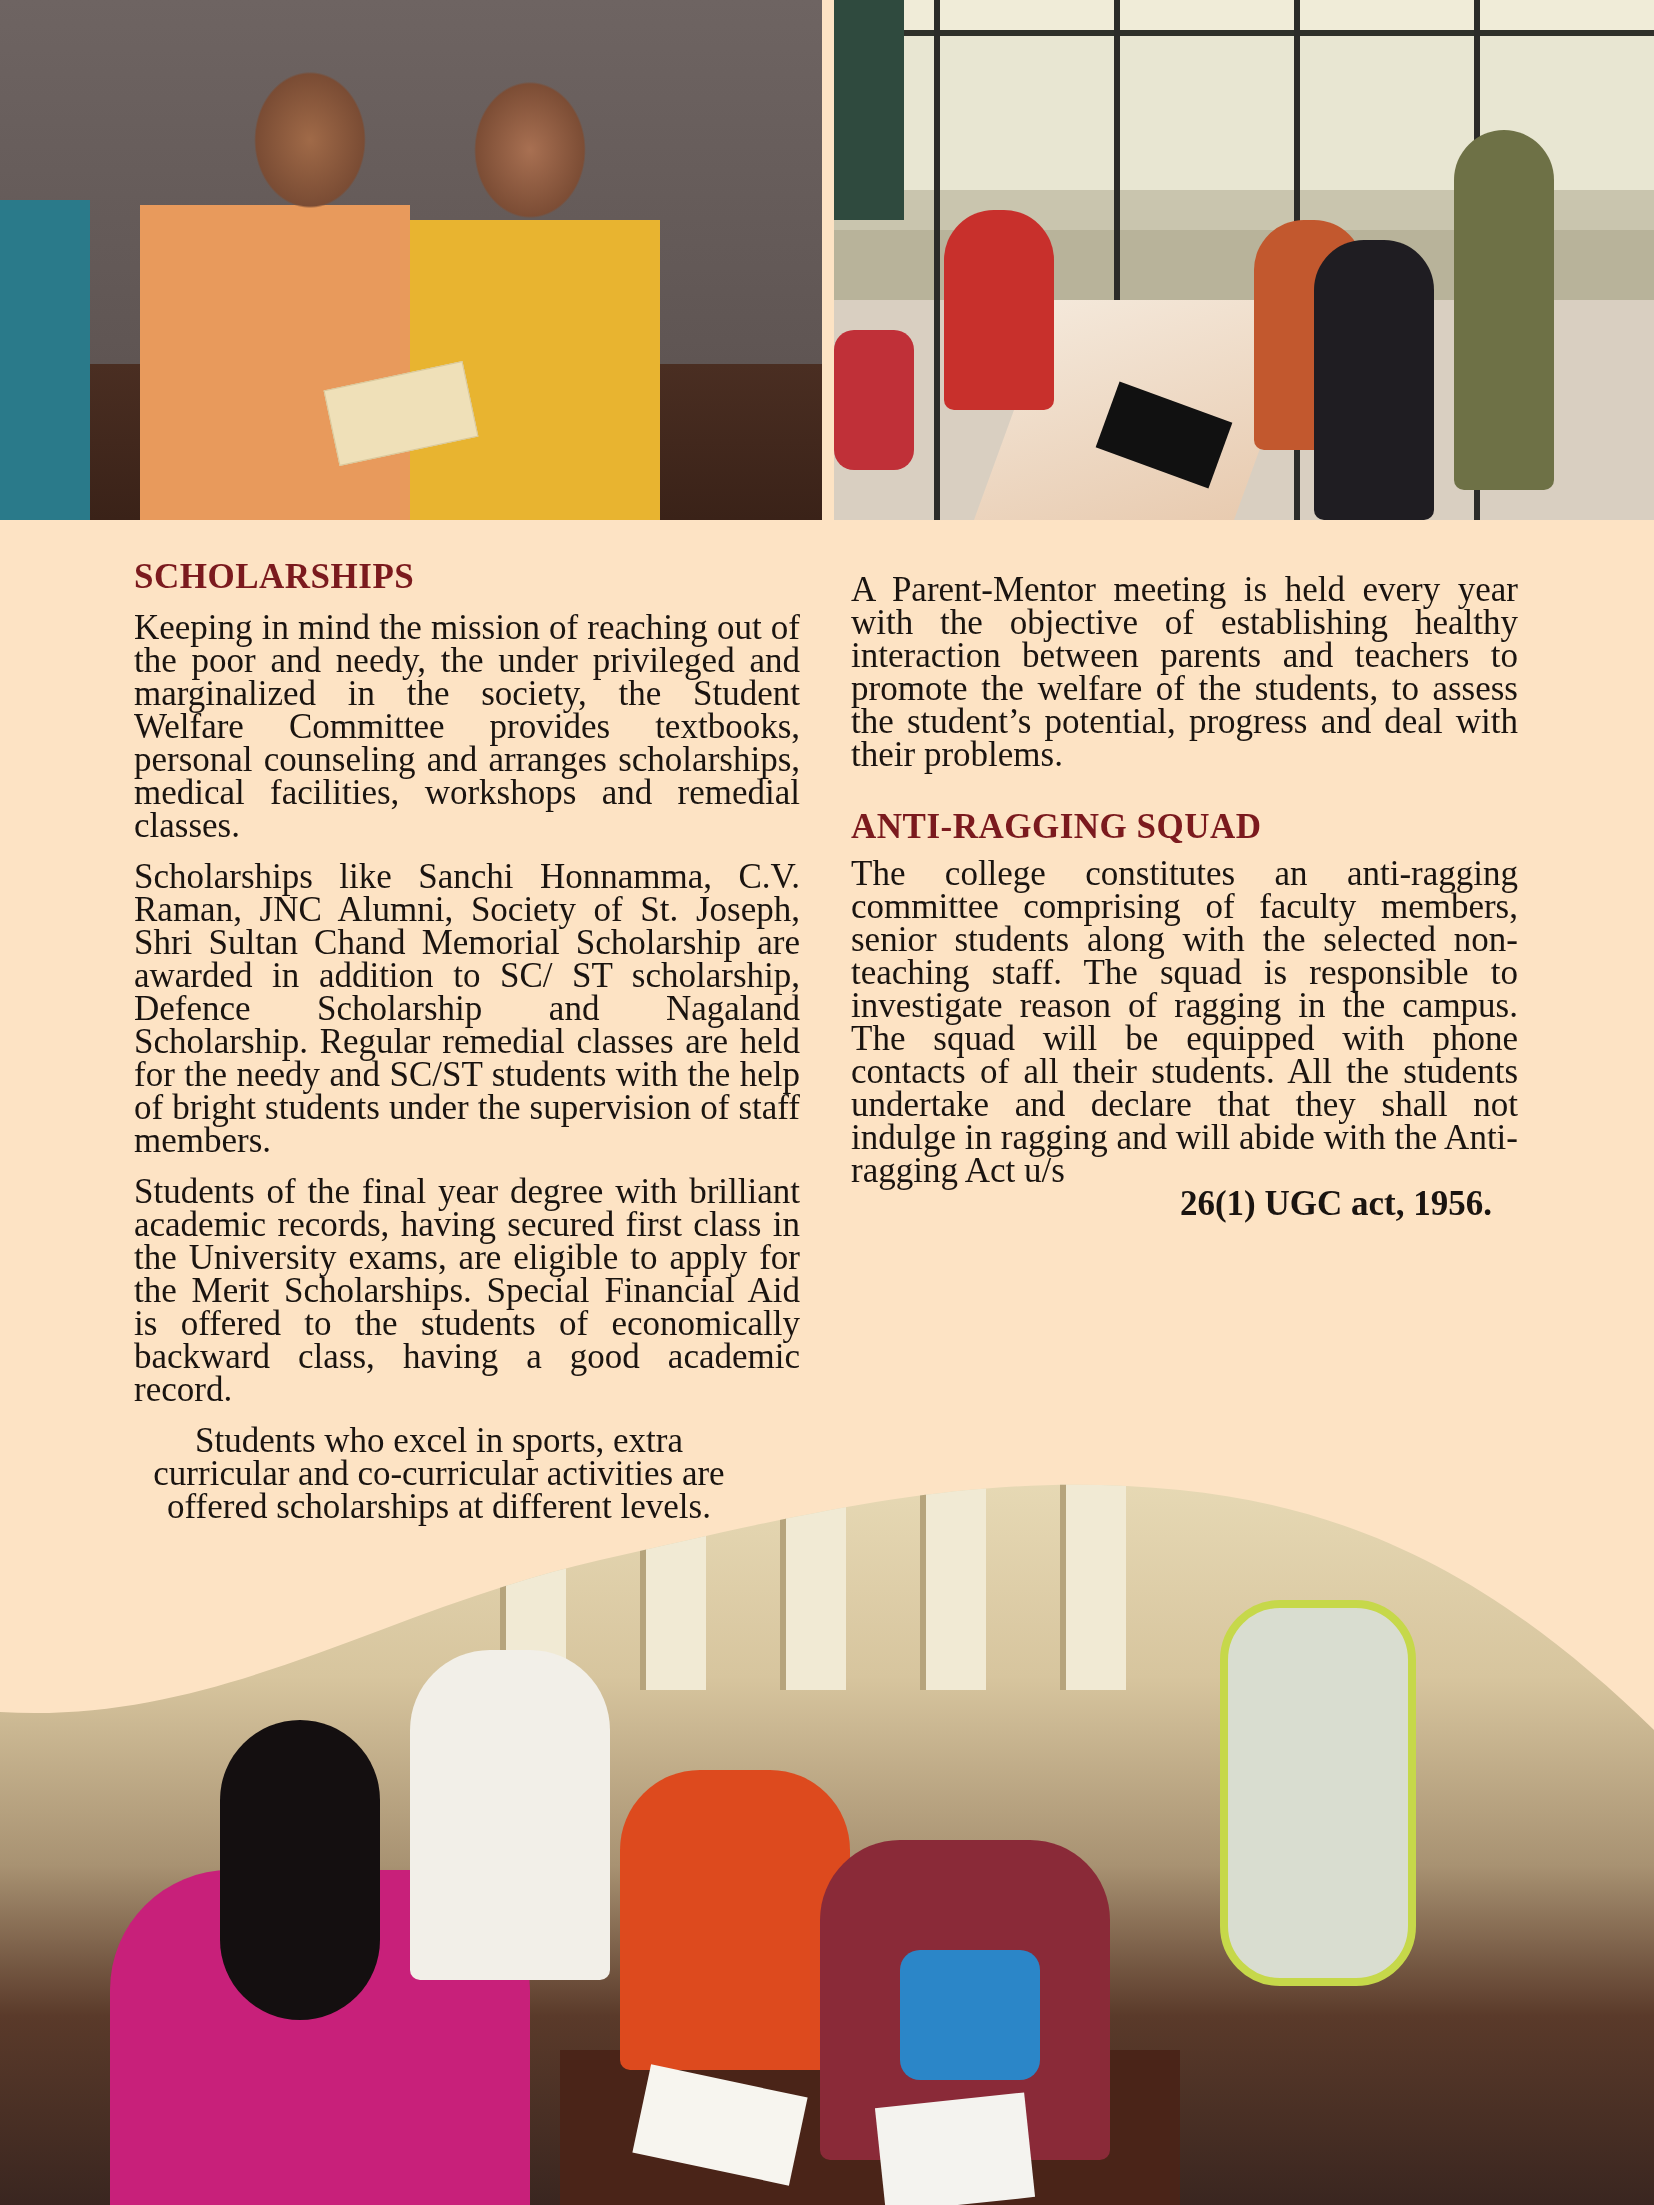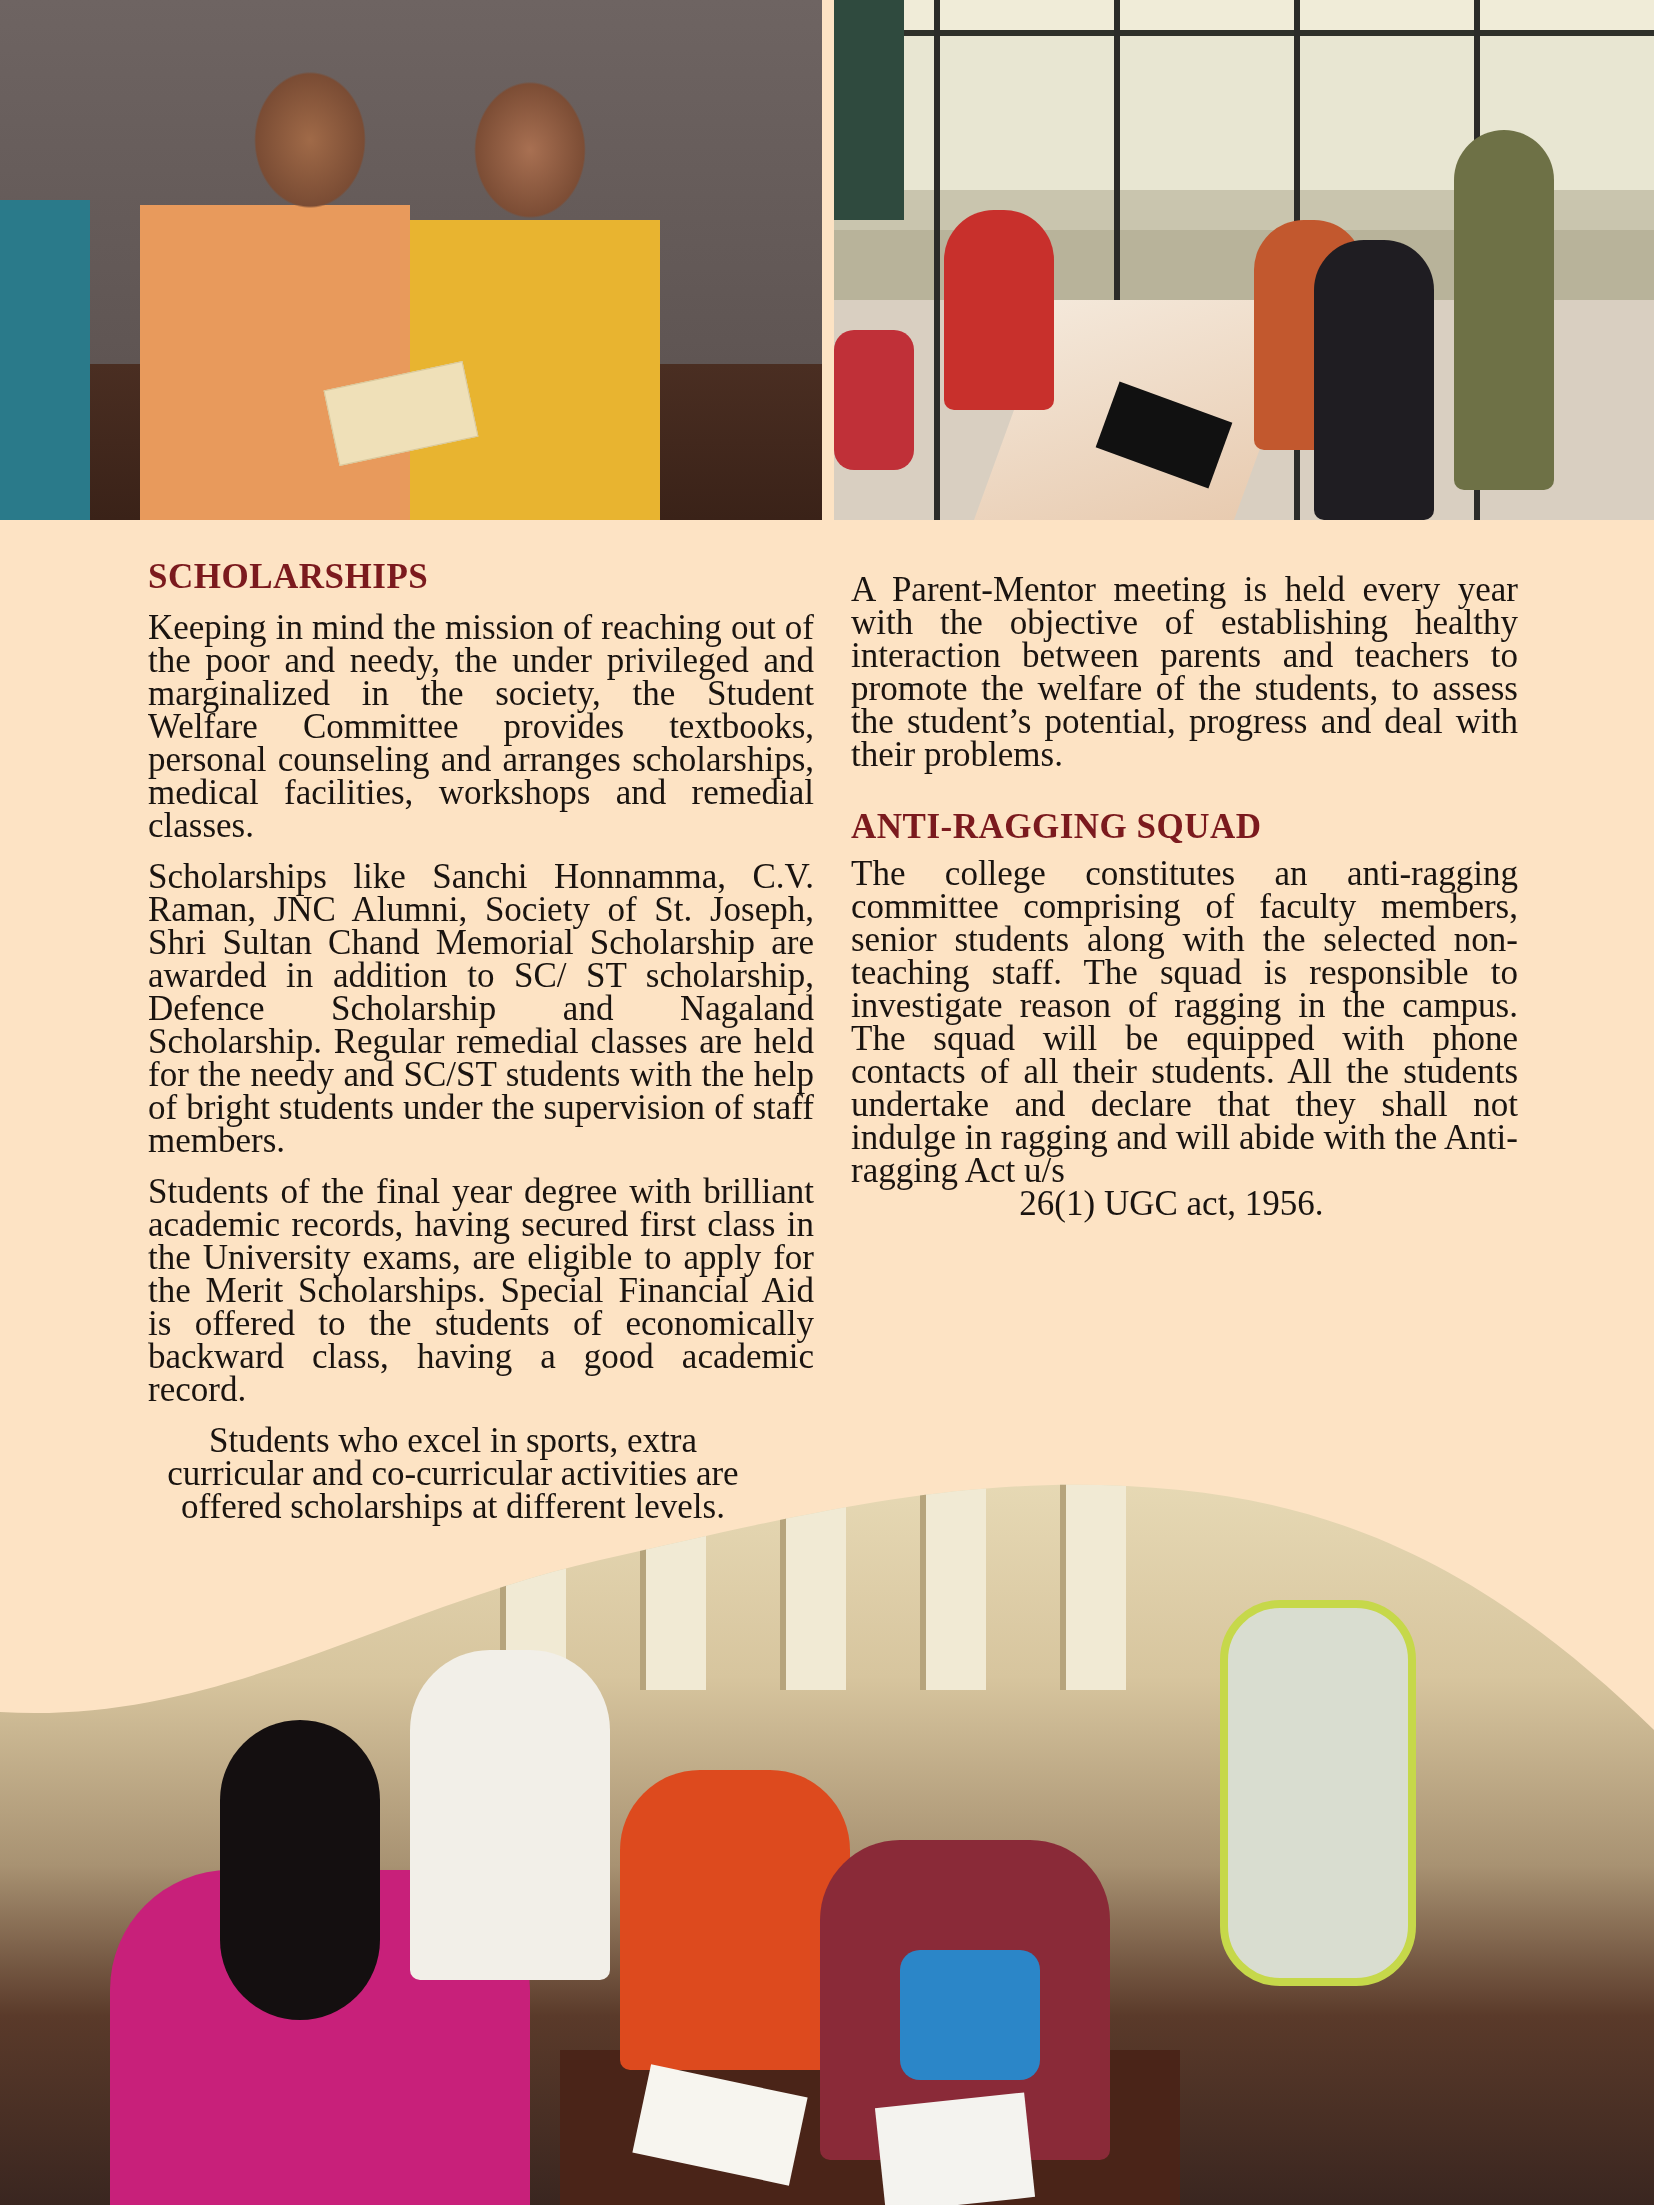--- a/index.html
+++ b/index.html
@@ -36,36 +36,36 @@
     background: linear-gradient(160deg,#f4e8da,#e8cbb0); transform: skewX(-20deg);
   }
   #photo-mentor .p1 { position:absolute; left:110px; top:210px; width:110px; height:200px; border-radius:50px 50px 10px 10px; background:#c8302c; }
   #photo-mentor .p2 { position:absolute; left:420px; top:220px; width:110px; height:230px; border-radius:50px 50px 10px 10px; background:#c2582e; }
   #photo-mentor .p3 { position:absolute; left:480px; top:240px; width:120px; height:280px; border-radius:50px 50px 10px 10px; background:#1f1d22; }
   #photo-mentor .p4 { position:absolute; left:620px; top:130px; width:100px; height:360px; border-radius:50px 50px 10px 10px; background:#6e7146; }
   #photo-mentor .book { position:absolute; left:270px; top:400px; width:120px; height:70px; background:#111; transform: rotate(20deg); }
   #photo-mentor .chair { position:absolute; left:0; top:330px; width:80px; height:140px; background:#c03038; border-radius:20px; }
 
   .col { position: absolute; }
-  #col-left { left: 148px; top: 555px; width: 666px; }
+  #col-left { left: 134px; top: 555px; width: 666px; }
   #col-right { left: 851px; top: 555px; width: 667px; }
 
   h2 {
     margin: 0; color: #7b1a1e;
     font-family: "Liberation Serif", "DejaVu Serif", serif;
     font-weight: bold; font-size: 35px; letter-spacing: 0.5px; line-height: 44px;
   }
   p {
     margin: 0; font-size: 35px; line-height: 33px; text-align: justify;
   }
   .p-gap { height: 18px; }
   #h-scholarships { margin-bottom: 12px; }
   #h-mentor { margin-bottom: 12px; }
   #h-ragging { margin-top: 34px; margin-bottom: 8px; }
-  .ugc-line { text-align: center; padding-right: 26px; }
+  .ugc-line { text-align: right; padding-right: 26px; font-weight: bold; }
 
   #p-sports { width: 610px; text-align: center; }
 
   #photo-bottom {
     left: 0; top: 1450px; width: 1654px; height: 755px;
     clip-path: path('M0 262 C 220 275, 380 160, 600 110 C 820 60, 980 20, 1180 40 C 1380 60, 1520 150, 1654 280 L1654 755 L0 755 Z');
     background:
       linear-gradient(180deg, #e9dcb8 0%, #d7c59e 30%, #a89272 55%, #5a3a2a 75%, #3a2620 100%);
   }
   #photo-bottom .win { position:absolute; top:20px; width:60px; height:220px; background:#f1ead4; border-left:6px solid #b6a47c; }

